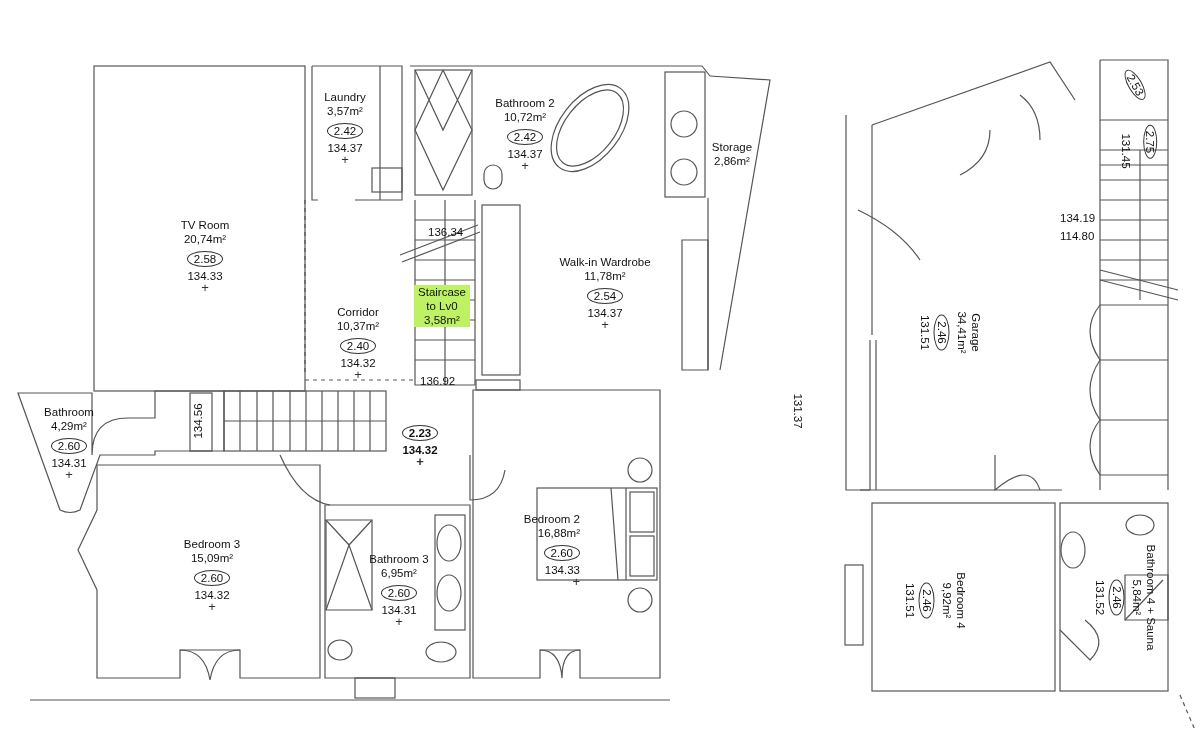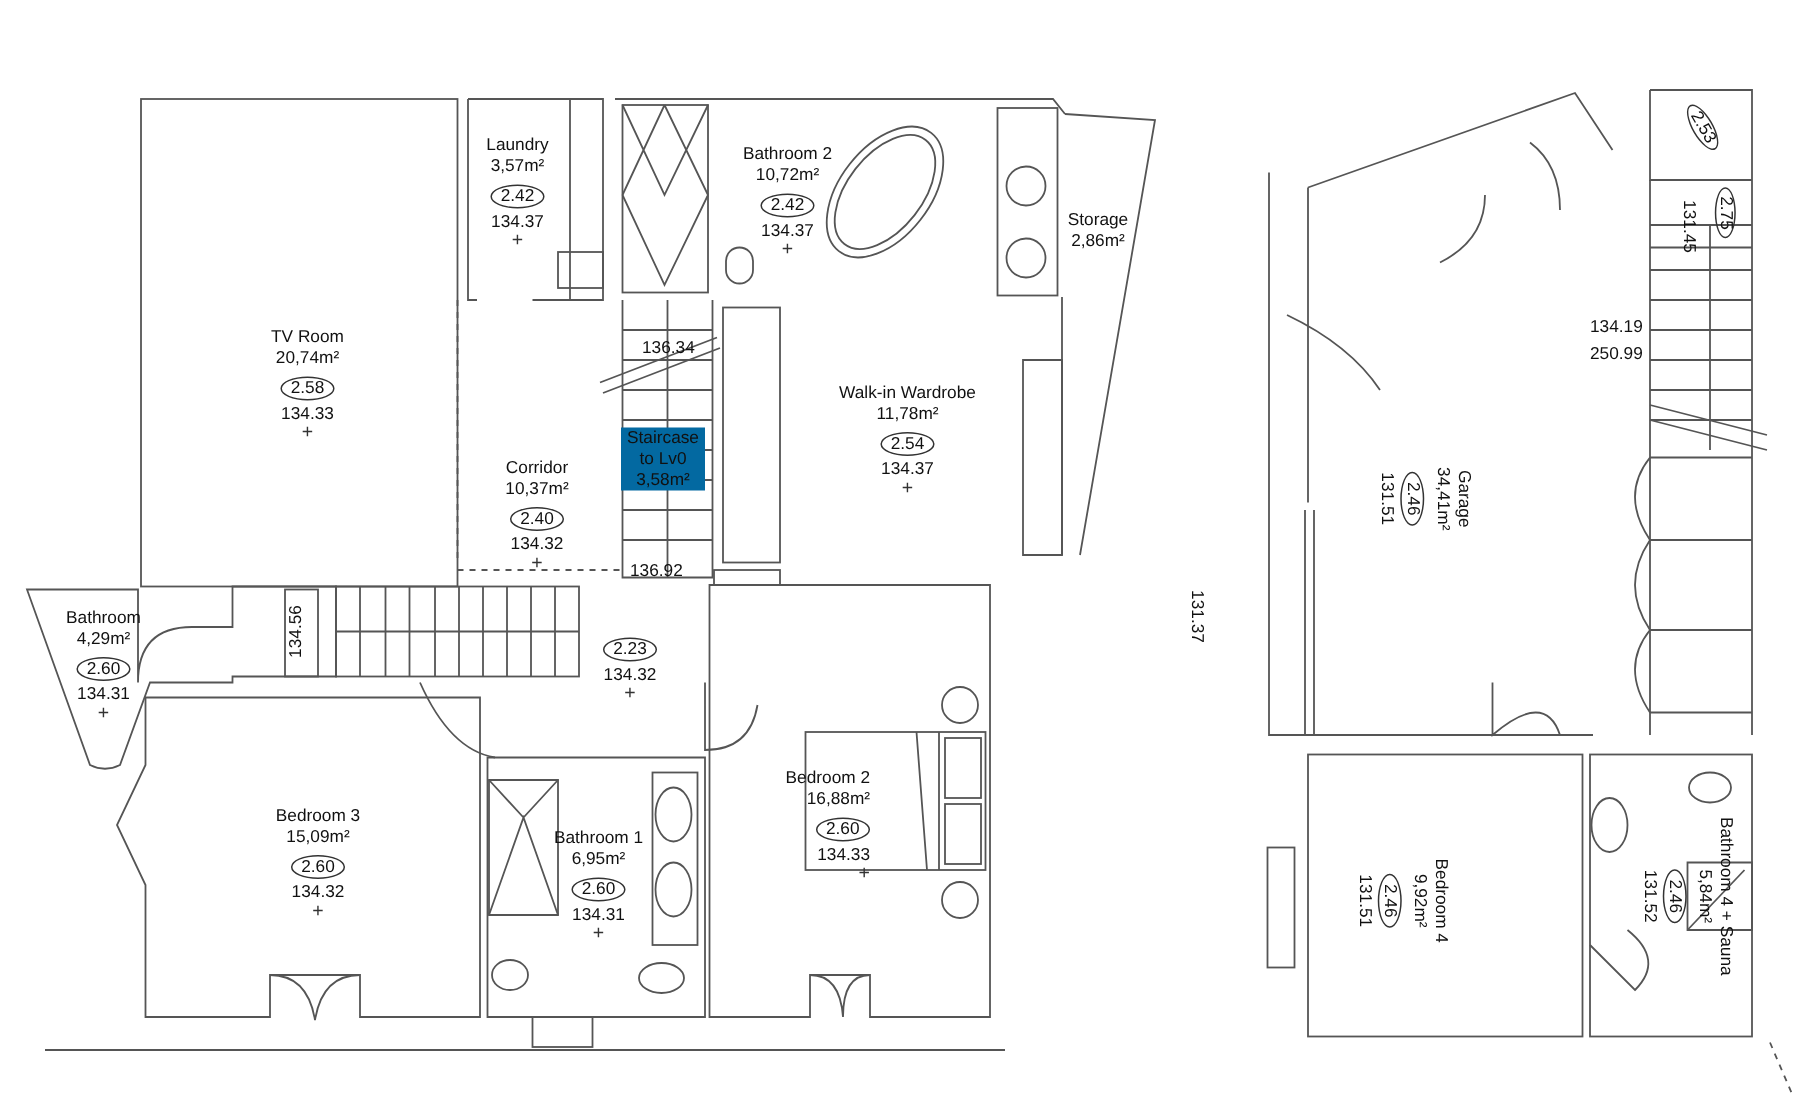--- a/index.html
+++ b/index.html
@@ -140,52 +140,52 @@
   <span class="name">Storage</span>
   <span class="area">2,86m²</span>
 </div>
 <div class="lbl" style="left:550px;top:255px;width:110px;">
   <span class="name">Walk-in Wardrobe</span>
   <span class="area">11,78m²</span>
   <span class="hgt">2.54</span>
   <span class="elev">134.37</span>
   <span class="cross">+</span>
 </div>
-<div class="lbl" style="left:414px;top:285px;width:56px;white-space:normal;background:#0369a1;">
+<div class="lbl" style="left:414px;top:285px;width:56px;white-space:normal;background:#bef264;">
   <span class="name">Staircase to Lv0</span>
   <span class="area">3,58m²</span>
 </div>
 <div class="lbl" style="left:320px;top:305px;width:76px;">
   <span class="name">Corridor</span>
   <span class="area">10,37m²</span>
   <span class="hgt">2.40</span>
   <span class="elev">134.32</span>
   <span class="cross">+</span>
 </div>
 <div class="lbl" style="left:34px;top:405px;width:70px;">
   <span class="name">Bathroom</span>
   <span class="area">4,29m²</span>
   <span class="hgt">2.60</span>
   <span class="elev">134.31</span>
   <span class="cross">+</span>
 </div>
-<div class="lbl" style="left:390px;top:420px;width:60px;">
+<div class="lbl" style="left:390px;top:420px;width:60px;font-weight:bold;">
   <span class="hgt">2.23</span>
   <span class="elev">134.32</span>
   <span class="cross">+</span>
 </div>
 <div class="lbl" style="left:172px;top:537px;width:80px;">
   <span class="name">Bedroom 3</span>
   <span class="area">15,09m²</span>
   <span class="hgt">2.60</span>
   <span class="elev">134.32</span>
   <span class="cross">+</span>
 </div>
 <div class="lbl" style="left:364px;top:552px;width:70px;">
-  <span class="name">Bathroom 1</span>
+  <span class="name">Bathroom 3</span>
   <span class="area">6,95m²</span>
   <span class="hgt">2.60</span>
   <span class="elev">134.31</span>
   <span class="cross">+</span>
 </div>
 <div class="lbl" style="left:505px;top:512px;width:75px;text-align:right;">
   <span class="name">Bedroom 2</span>
   <span class="area">16,88m²</span>
   <span class="hgt">2.60</span>
   <span class="elev">134.33</span>
@@ -212,15 +212,15 @@
   <span class="name">Bathroom 4 + Sauna</span>
   <span class="area">5,84m²</span>
   <span class="hgt">2.46</span>
   <span class="elev">131.52</span>
 </div>
 
 <div class="mark rot" style="left:1118px;top:78px;border:1px solid #333;border-radius:50%;padding:0 5px;transform:rotate(60deg);"><span>2.53</span></div>
 <div class="mark rot" style="left:1133px;top:135px;border:1px solid #333;border-radius:50%;padding:0 5px;"><span>2.75</span></div>
 <div class="mark rot" style="left:1108px;top:145px;">131.45</div>
 <div class="mark" style="left:1060px;top:212px;">134.19</div>
-<div class="mark" style="left:1060px;top:230px;">250.99</div>
+<div class="mark" style="left:1060px;top:230px;">114.80</div>
 
 <div class="mark rot" style="left:780px;top:405px;">131.37</div>
 
 </body></html>

